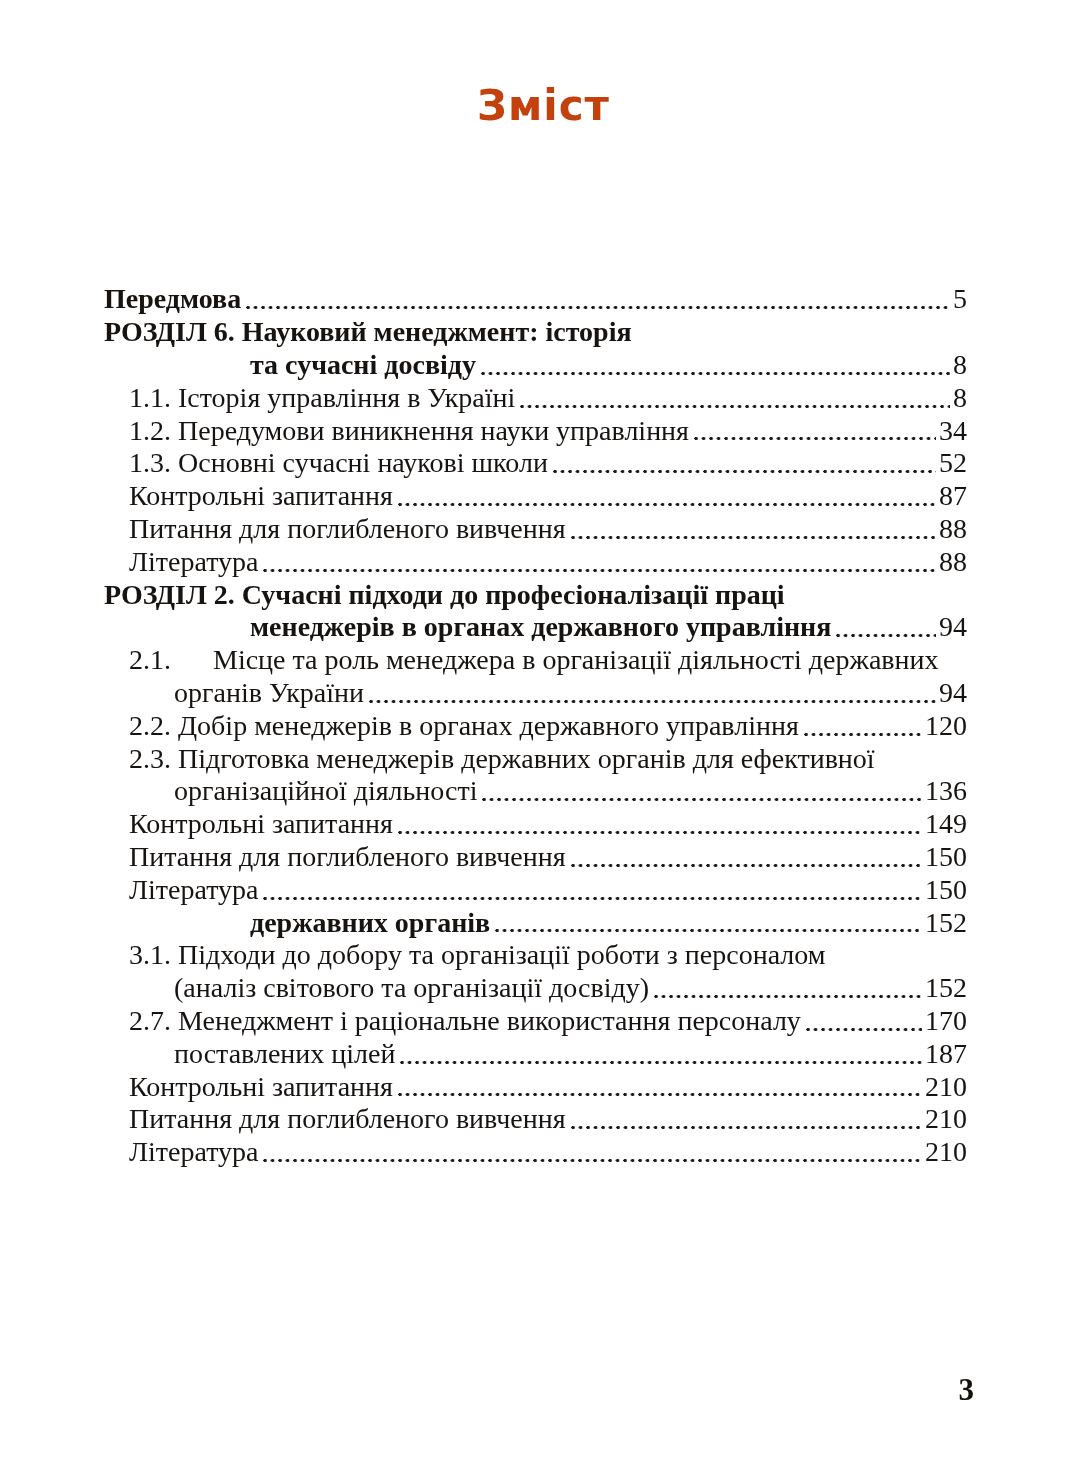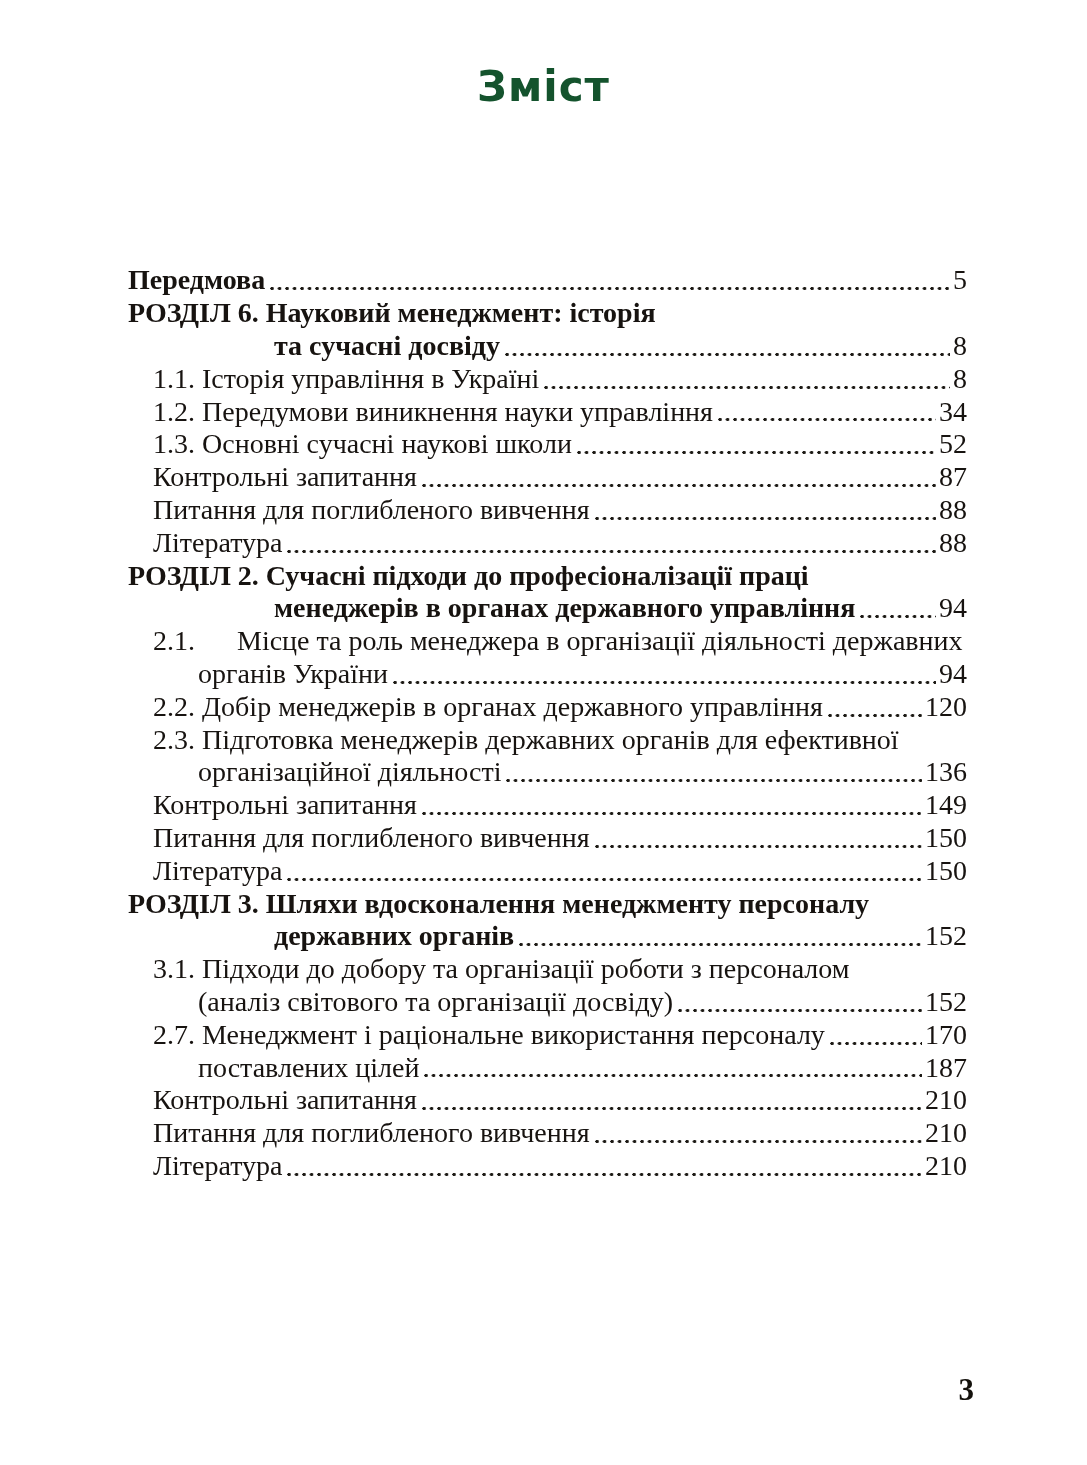--- a/index.html
+++ b/index.html
@@ -10,36 +10,35 @@
   body {
     width: 1087px;
     height: 1465px;
     position: relative;
     font-family: "Liberation Serif", serif;
     color: #171310;
     overflow: hidden;
   }
   .page-title {
     margin: 0;
-    padding-top: 62px;
+    padding-top: 81px;
     text-align: center;
     font-family: "DejaVu Sans", sans-serif;
     font-weight: bold;
     font-size: 42px;
     line-height: 1.2;
     letter-spacing: 1px;
-    color: #14532d;
+    color: #c2410c;
   }
   .toc {
     margin-top: 152px;
     padding-left: 104px;
     padding-right: 120px;
     font-size: 28px;
     line-height: 32.8px;
-    margin-left: 24px;
   }
   .toc-row {
     display: flex;
     align-items: stretch;
     white-space: nowrap;
   }
   .toc-row.bold { font-weight: bold; }
   .indent-0 { margin-left: 0; }
   .indent-1 { margin-left: 25px; }
   .indent-2 { margin-left: 146px; }
@@ -163,23 +162,20 @@
     <div class="toc-row indent-1">
       <span class="entry-text">Питання для поглибленого вивчення</span>
       <span class="leader"></span>
       <span class="page-num">150</span>
     </div>
     <div class="toc-row indent-1">
       <span class="entry-text">Література</span>
       <span class="leader"></span>
       <span class="page-num">150</span>
     </div>
-    <div class="toc-row indent-0 bold">
-      <span class="entry-text">РОЗДІЛ 3. Шляхи вдосконалення менеджменту персоналу</span>
-    </div>
     <div class="toc-row indent-2 bold">
       <span class="entry-text">державних органів</span>
       <span class="leader"></span>
       <span class="page-num">152</span>
     </div>
     <div class="toc-row indent-1">
       <span class="entry-text">3.1. Підходи до добору та організації роботи з персоналом</span>
     </div>
     <div class="toc-row indent-3">
       <span class="entry-text">(аналіз світового та організації досвіду)</span>

